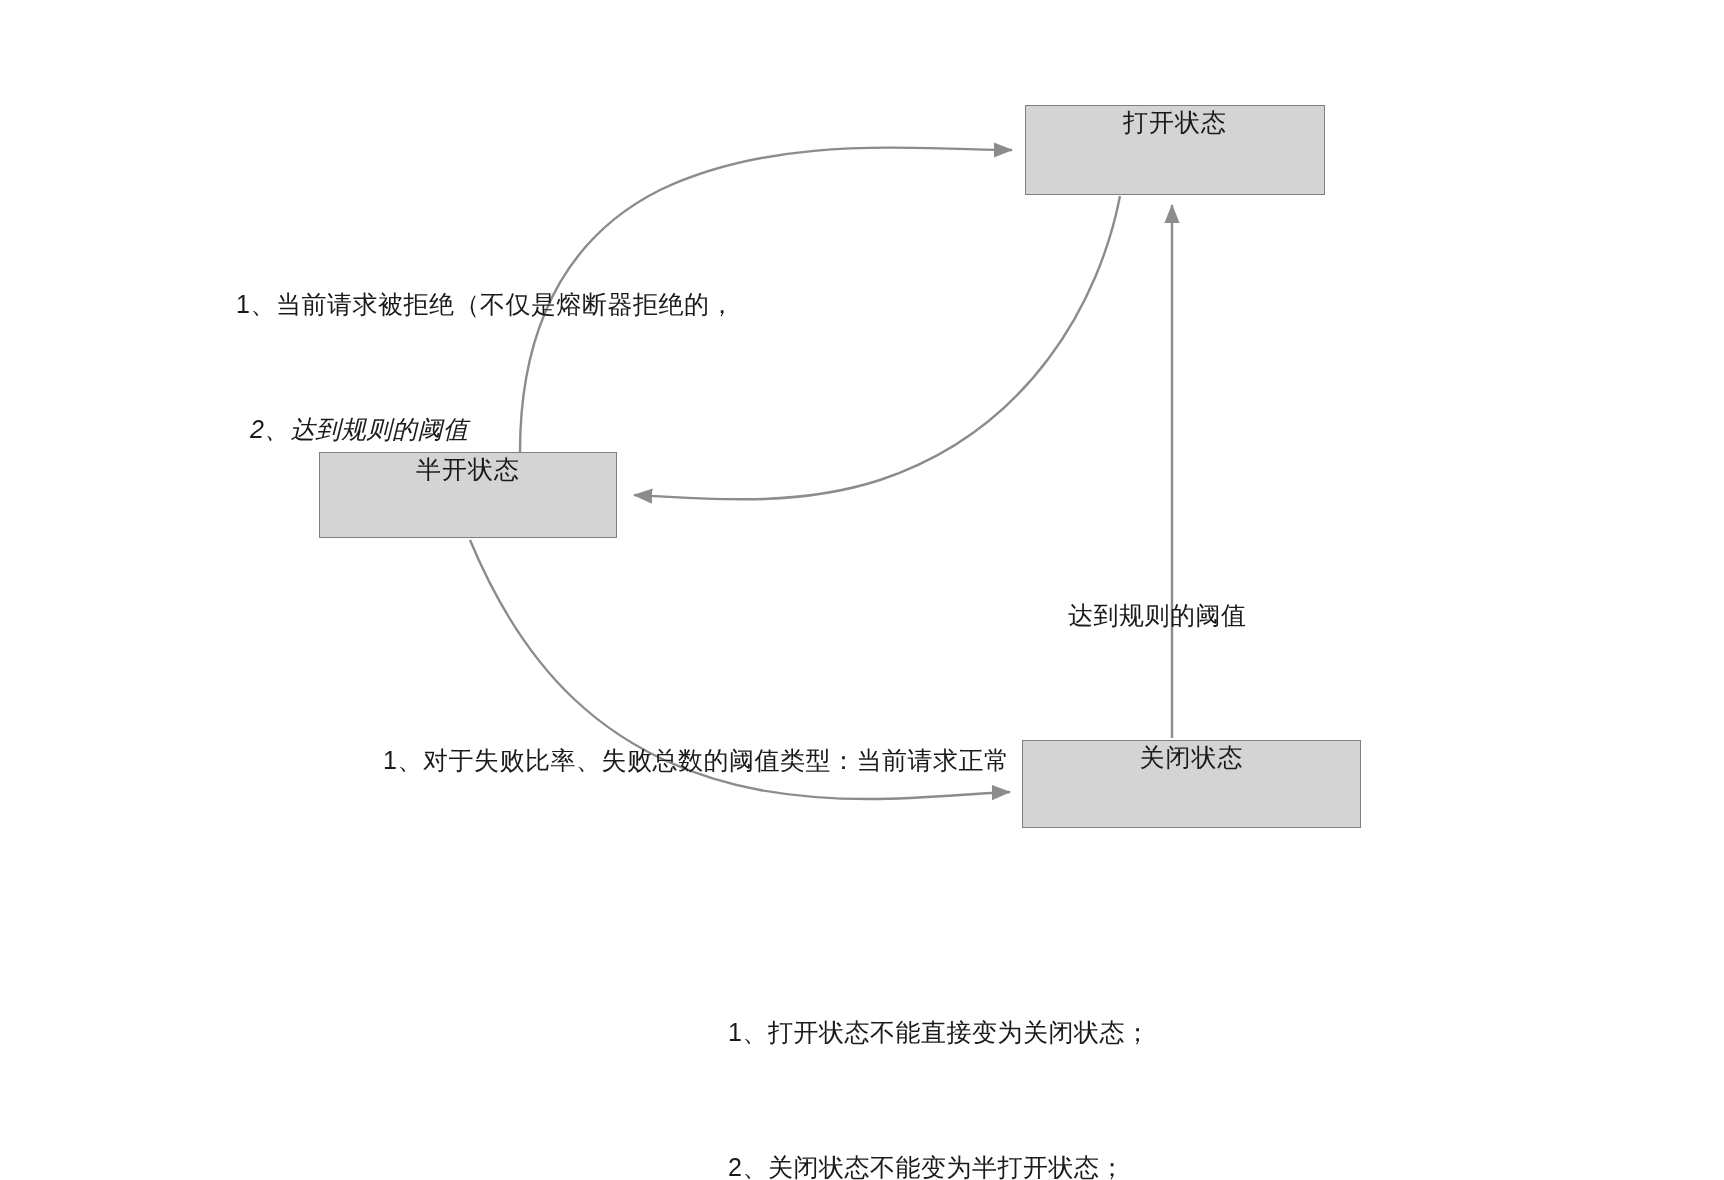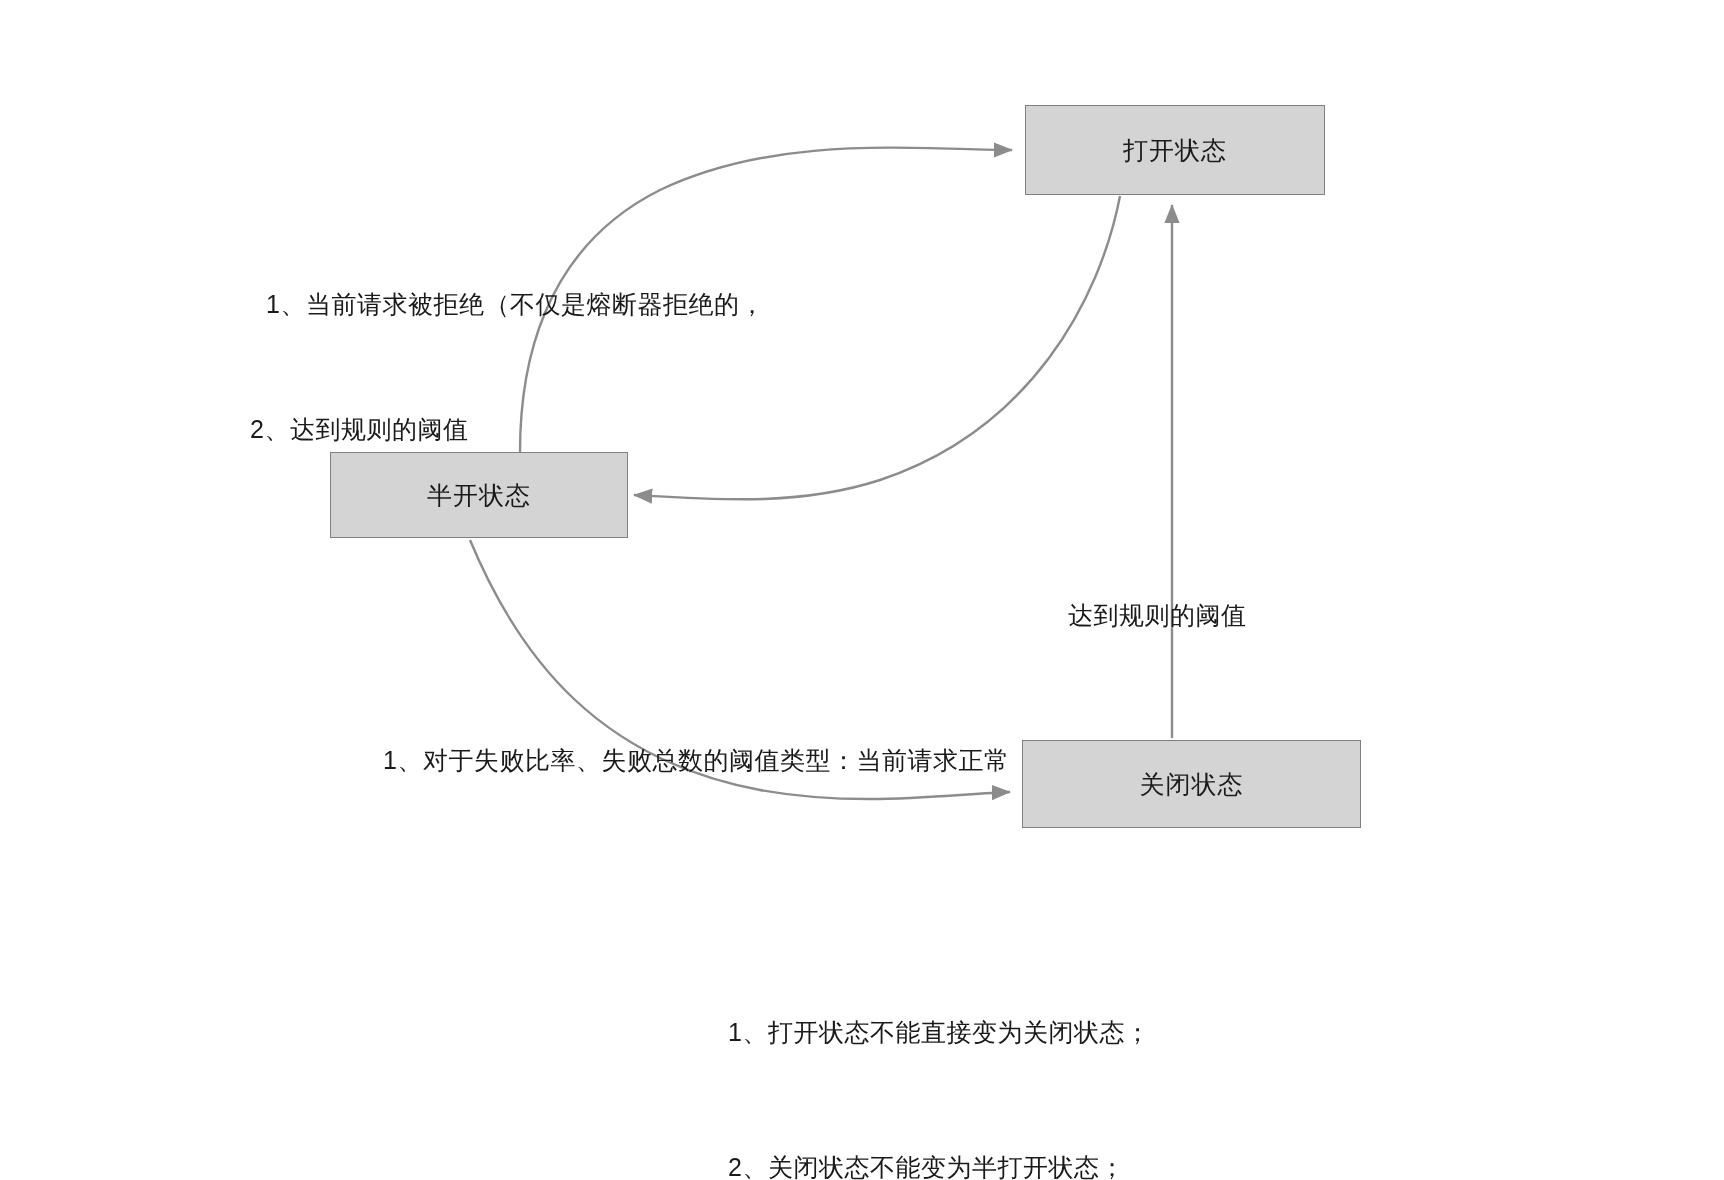--- a/index.html
+++ b/index.html
@@ -11,21 +11,21 @@
   }
   #canvas{position:relative;width:1724px;height:1180px;}
 
   svg#edges{position:absolute;left:0;top:0;width:1724px;height:1180px;}
 
   .state-box{
     position:absolute;
     background:#d4d4d4;
     border:1.6px solid #808080;
     box-sizing:border-box;
-    display:flex;align-items:center;justify-content:center;
+    display:flex;align-items:flex-start;justify-content:center;
     color:#1a1a1a;
     font-size:25px;
     letter-spacing:1px;
   }
   .note{
     position:absolute;
     color:#1a1a1a;
     font-size:25px;
     line-height:45px;
     white-space:pre;
@@ -60,33 +60,33 @@
 
     <g>
       <path d="M 1172 738 L 1172 205" fill="none" stroke="#8c8c8c" stroke-width="2.4" marker-end="url(#arrowhead)"></path>
     </g>
   </svg>
 
   <div class="state-box" style="left:1025px;top:105px;width:300px;height:90px;">
     <span>打开状态</span>
   </div>
 
-  <div class="state-box" style="left:330px;top:452px;width:298px;height:86px;">
+  <div class="state-box" style="left:319px;top:452px;width:298px;height:86px;">
     <span>半开状态</span>
   </div>
 
   <div class="state-box" style="left:1022px;top:740px;width:339px;height:88px;">
     <span>关闭状态</span>
   </div>
 
-  <div class="note" style="left:266px;top:192px;">
+  <div class="note" style="left:236px;top:192px;">
     <span class="ln">1、当前请求被拒绝（不仅是熔断器拒绝的，</span>
   </div>
 
-  <div class="note" style="left:250px;top:317px;">
+  <div class="note" style="left:250px;top:317px;font-style:italic;">
     <span class="ln">2、达到规则的阈值</span>
   </div>
 
 
   <div class="note" style="left:1068px;top:503px;">
     <span class="ln">达到规则的阈值</span>
   </div>
 
   <div class="note" style="left:335px;top:648px;margin-left:48px;">
     <span class="ln">1、对于失败比率、失败总数的阈值类型：当前请求正常</span>

